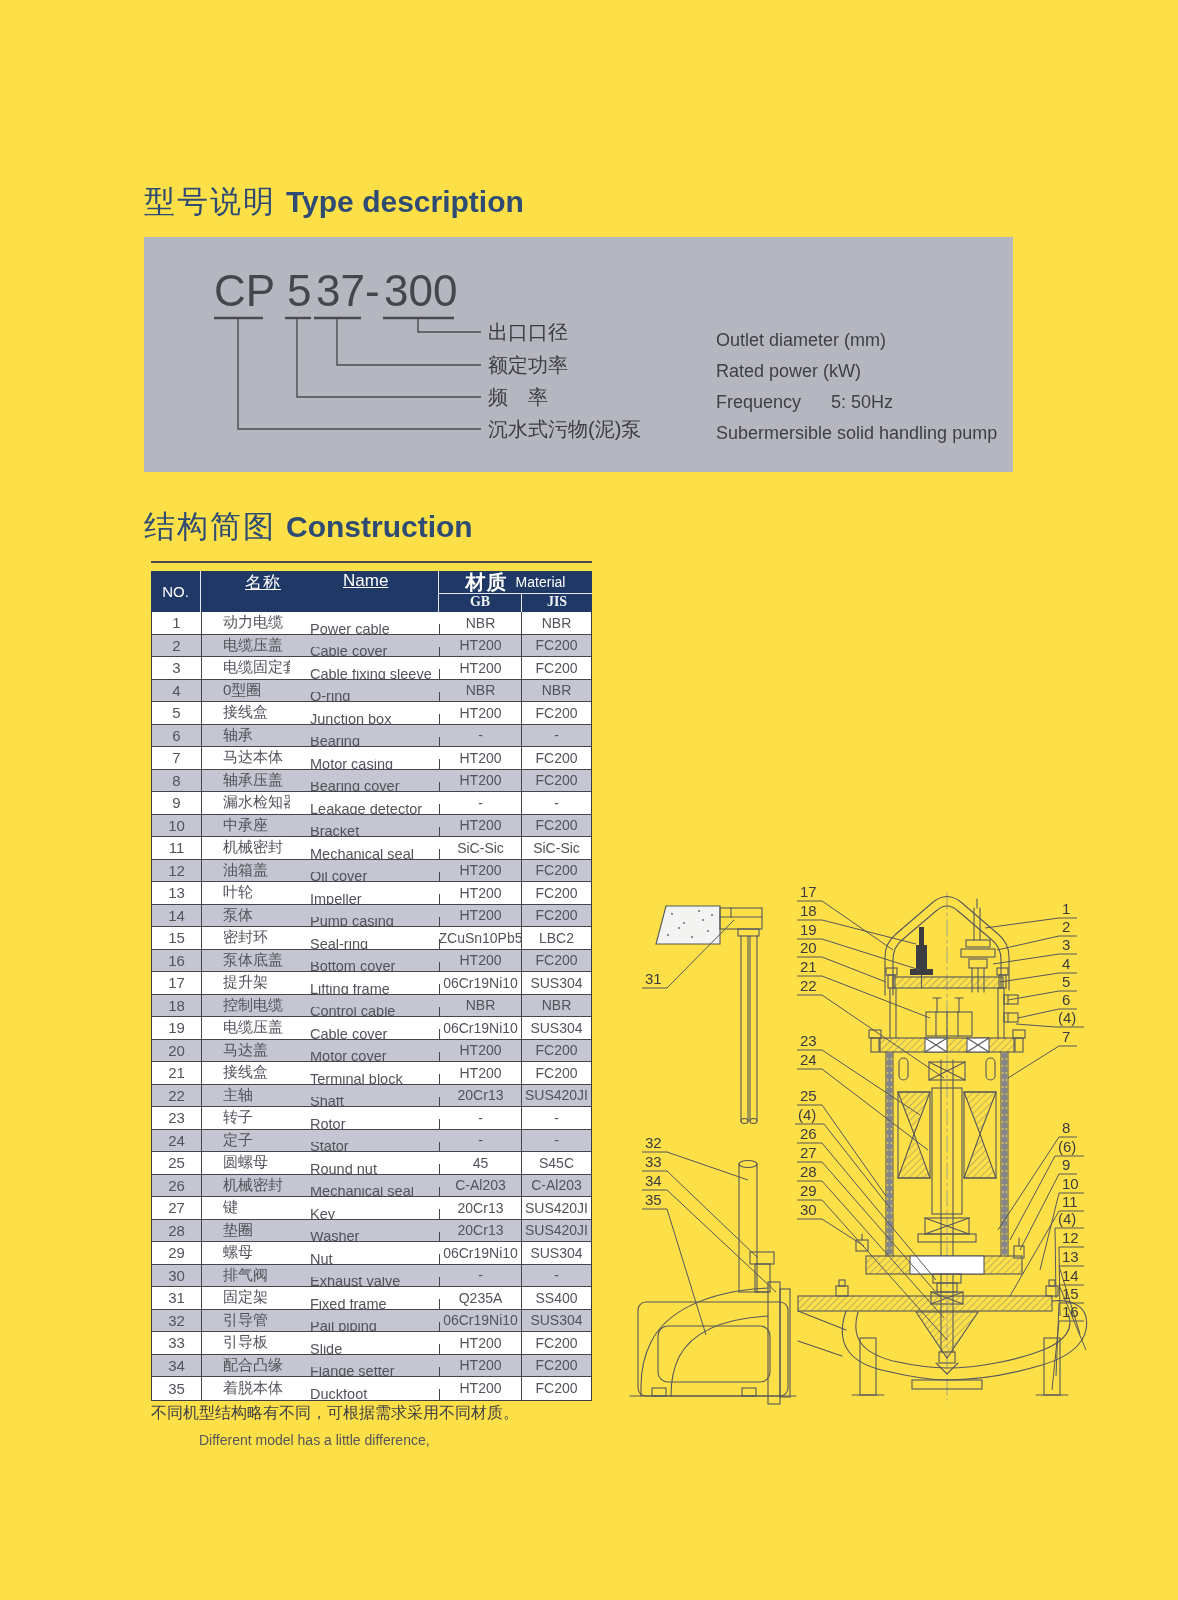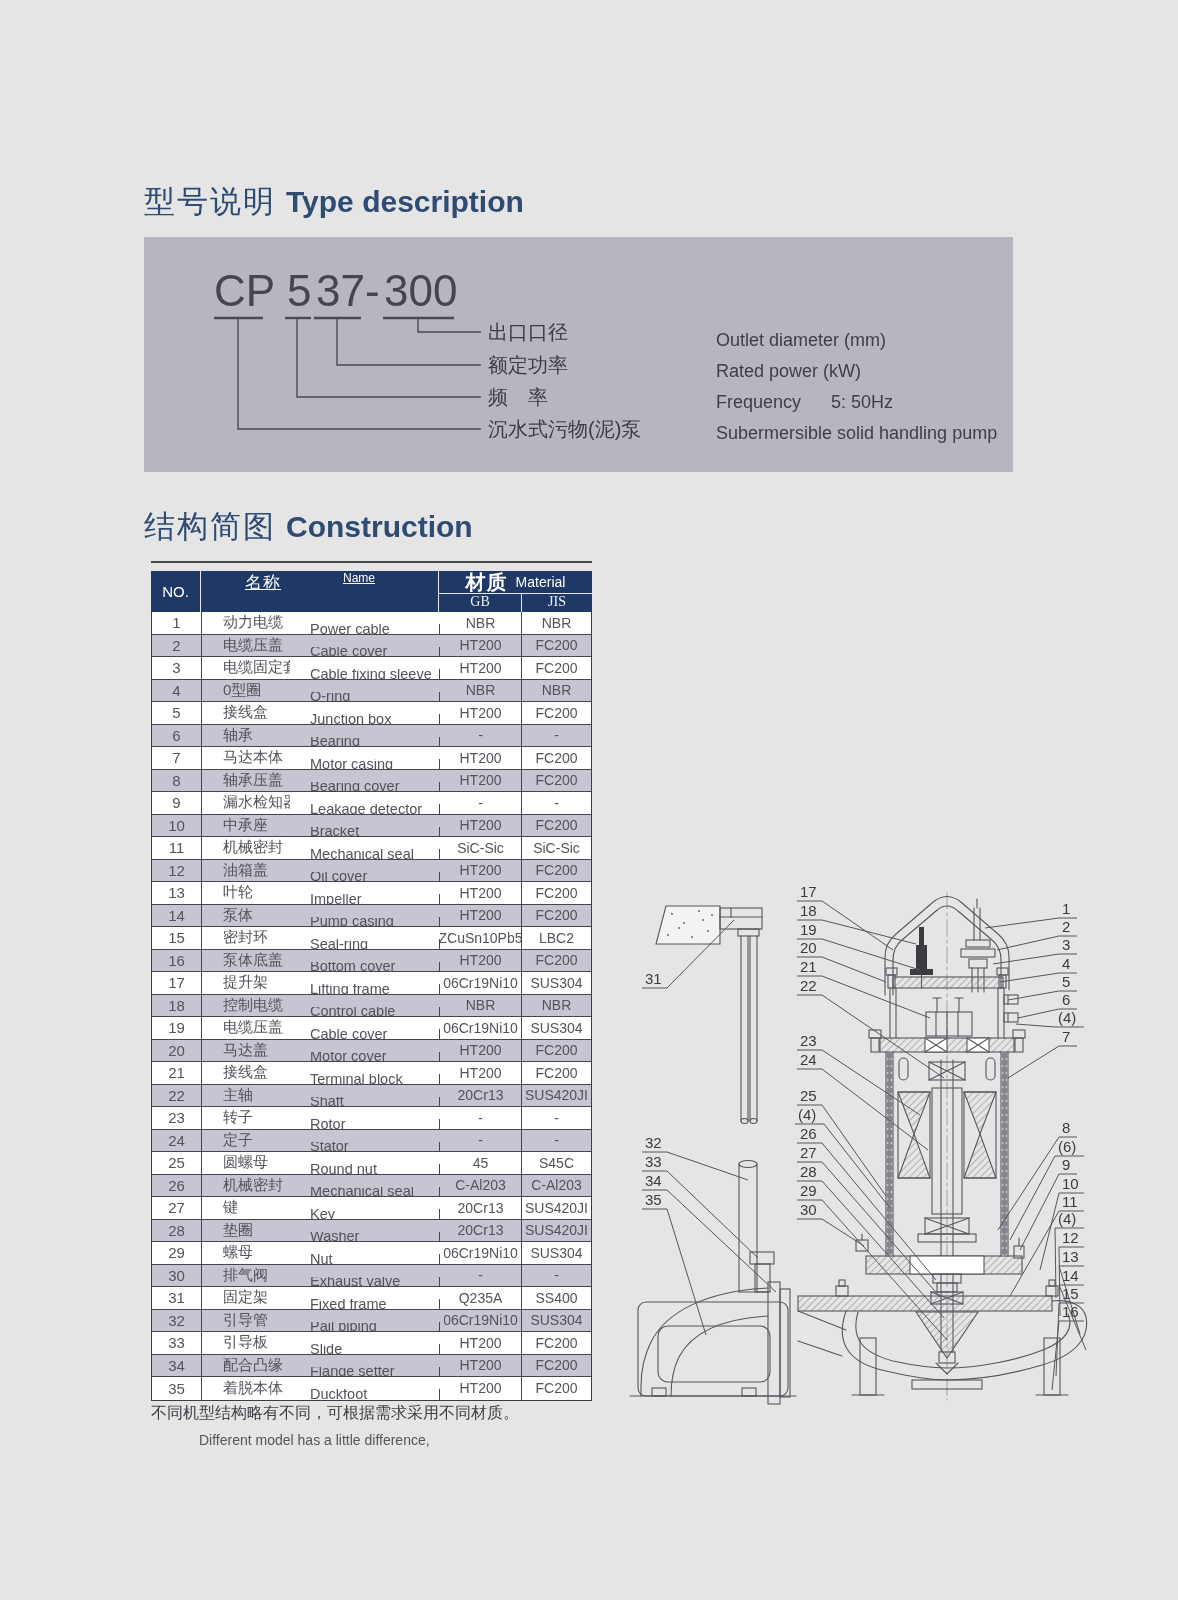--- a/index.html
+++ b/index.html
@@ -1,16 +1,16 @@
 <!DOCTYPE html>
 <html><head>
 <meta charset="utf-8">
 <style>
   html,body{margin:0;padding:0;background:#ffffff;}
-  .page{position:relative;width:1178px;height:1600px;background:#e5e5e5;overflow:hidden;
+  .page{position:relative;width:1178px;height:1600px;background:#fde047;overflow:hidden;
         font-family:"Liberation Sans","DejaVu Sans",sans-serif;}
 
   
   .sec-title{position:absolute;left:144px;white-space:nowrap;color:#2e4b74;}
   .sec-title .t-zh{font-size:31px;letter-spacing:2px;}
   .sec-title .t-en{font-size:30px;font-weight:600;margin-left:10px;}
 
   
   .type-box{position:absolute;left:144px;top:237px;width:869px;height:235px;background:#b6b6c0;}
   .type-box .mp{position:absolute;top:30px;font-size:44px;color:#45464c;line-height:48px;}
@@ -18,26 +18,26 @@
   .tb-lines line,.tb-lines path{stroke:#4a4b51;fill:none;}
   .zh-label{position:absolute;left:344px;font-size:20px;color:#3b3c41;line-height:24px;white-space:nowrap;}
   .en-label{position:absolute;left:572px;font-size:18px;color:#3e3f44;line-height:22px;white-space:nowrap;}
 
   
   .tbl-topline{position:absolute;left:151px;top:561px;width:441px;height:2px;background:#474750;}
   .tbl-header{position:absolute;left:151px;top:571px;width:441px;height:41px;background:#1f3865;color:#fff;display:flex;}
   .th-no{width:50px;display:flex;align-items:center;justify-content:center;font-size:15px;border-right:1.5px solid #e8e8ee;box-sizing:border-box;}
   .th-name{width:238px;display:flex;align-items:flex-start;border-right:1.5px solid #e8e8ee;box-sizing:border-box;text-decoration:underline;}
   .th-name .hzh{font-size:17px;margin-left:44px;letter-spacing:1px;}
-  .th-name .hen{font-size:12px;margin-left:62px;}
+  .th-name .hen{font-size:17px;margin-left:62px;}
   .th-mat{width:153px;display:flex;flex-direction:column;}
   .th-mat-top{height:23px;display:flex;align-items:center;justify-content:center;border-bottom:1.2px solid #e8e8ee;box-sizing:border-box;}
   .th-mat-top .hzh{font-size:20px;font-weight:bold;letter-spacing:1px;}
   .th-mat-top .hen{font-size:14px;margin-left:8px;}
-  .th-mat-bot{height:18px;display:flex;font-family:"Liberation Serif","DejaVu Serif",serif;font-size:14px;color:#eef0f4;}
+  .th-mat-bot{height:18px;display:flex;font-family:"Liberation Serif","DejaVu Serif",serif;font-size:14px;color:#eef0f4;font-weight:bold;}
   .th-gb{width:83px;text-align:center;border-right:1.2px solid #e8e8ee;box-sizing:border-box;}
   .th-jis{width:70px;text-align:center;}
 
   .tbl-body{position:absolute;left:151px;top:612px;width:441px;border:1px solid #3c3c45;border-top:none;box-sizing:border-box;}
   .trow{display:grid;grid-template-columns:50px 88px 150px 82px 69px;height:22.5px;background:#fff;
         border-bottom:1px solid #45454e;box-sizing:border-box;font-size:15px;color:#53535b;}
   .trow:last-child{border-bottom:none;}
   .trow.alt{background:#c6c6d2;}
   .cell{display:flex;align-items:center;box-sizing:border-box;overflow:hidden;white-space:nowrap;}
   .c-no{justify-content:center;border-right:1px solid #45454e;}

